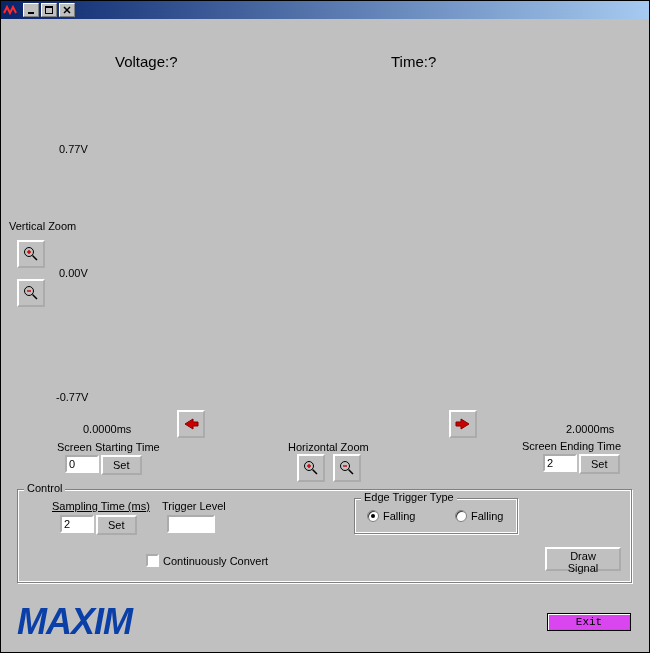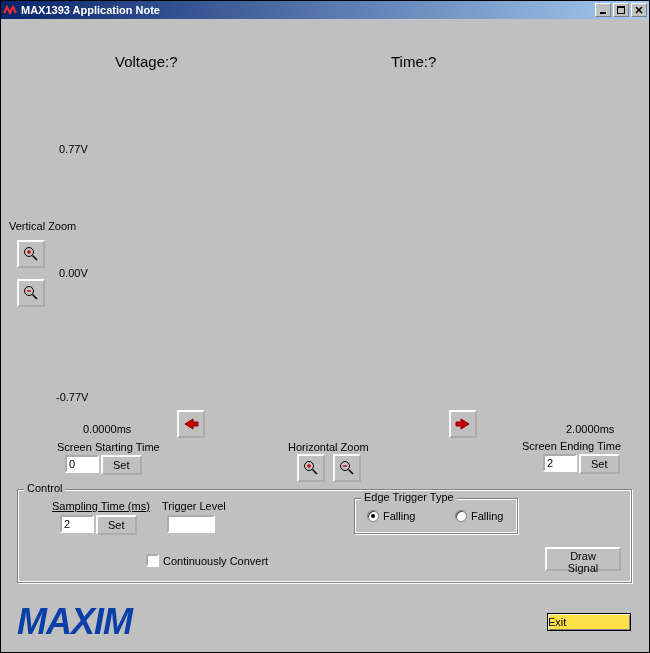--- a/index.html
+++ b/index.html
@@ -125,39 +125,39 @@
     font-family: Arial Black, Arial, sans-serif;
     font-weight: 900;
     font-style: italic;
     color: #0a3fa8;
     letter-spacing: -1px;
     font-size: 36px;
   }
   .exitbtn {
     width: 84px;
     padding: 2px 0;
-    text-align: left;
+    text-align: center;
     border: 1px solid #000;
-    background: #fde047;
+    background: #d946ef;
     box-shadow: inset 1px 1px 0 #fff, inset -1px -1px 0 #808080;
+    font-family: Liberation Mono, monospace;
   }
   svg { display: block; }
 </style>
 </head>
 <body>
 
 <div class="window">
 
   <div class="titlebar">
     <span class="appicon">
       <svg width="14" height="14" viewBox="0 0 14 14">
           <polyline points="1,10 4,4 7,10 10,4 13,10" stroke="#ff2a2a" stroke-width="2" fill="none"></polyline>
         </svg>
     </span>
-    <span class="title">MAX1393 Application Note</span>
     <div class="winbtns">
       <div class="winbtn">
         <svg width="8" height="8">
             <rect x="1" y="6" width="6" height="2" fill="#000"></rect>
           </svg>
       </div>
       <div class="winbtn">
         <svg width="8" height="8">
             <rect x="0.5" y="0.5" width="7" height="7" fill="none" stroke="#000"></rect>
             <rect x="0" y="0" width="8" height="2" fill="#000"></rect>

